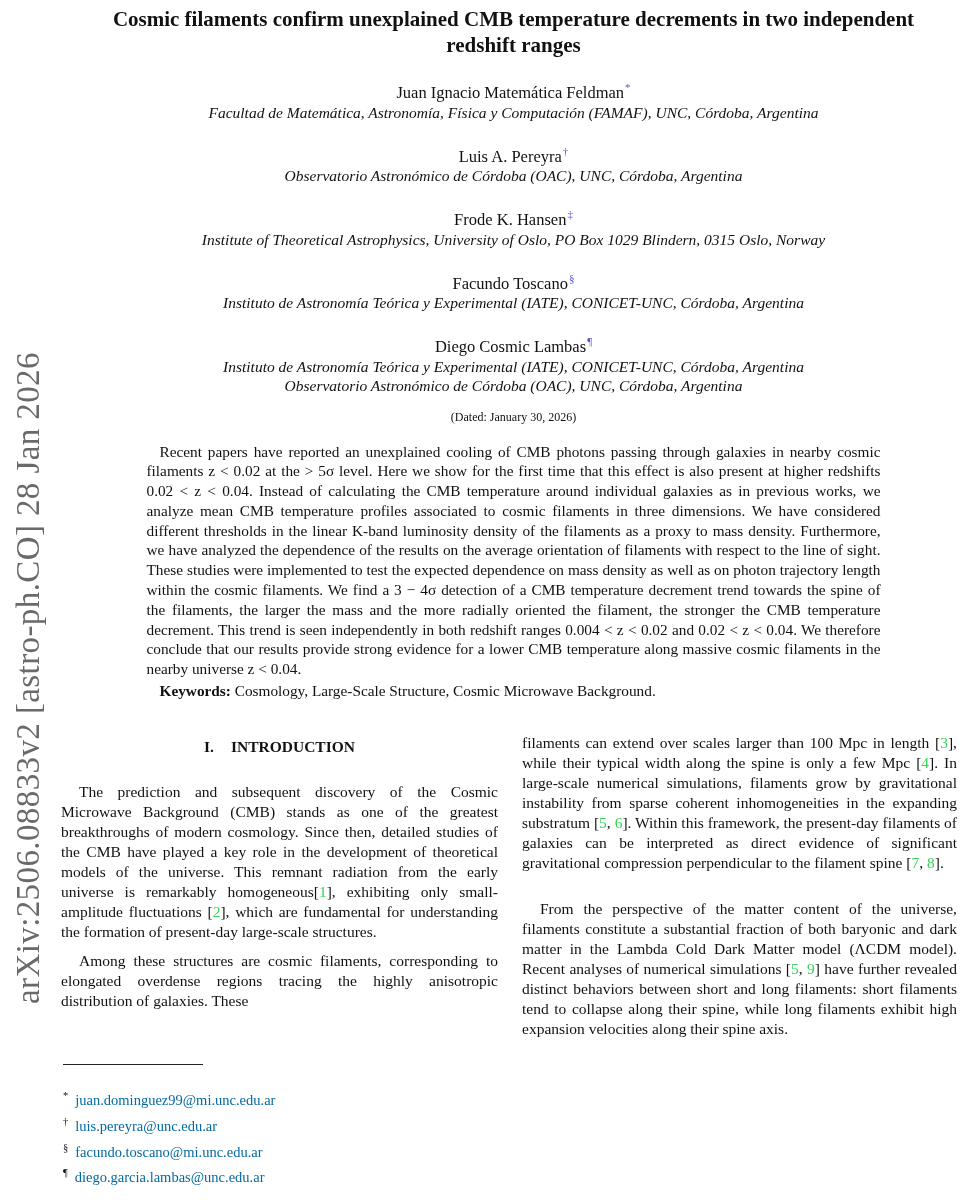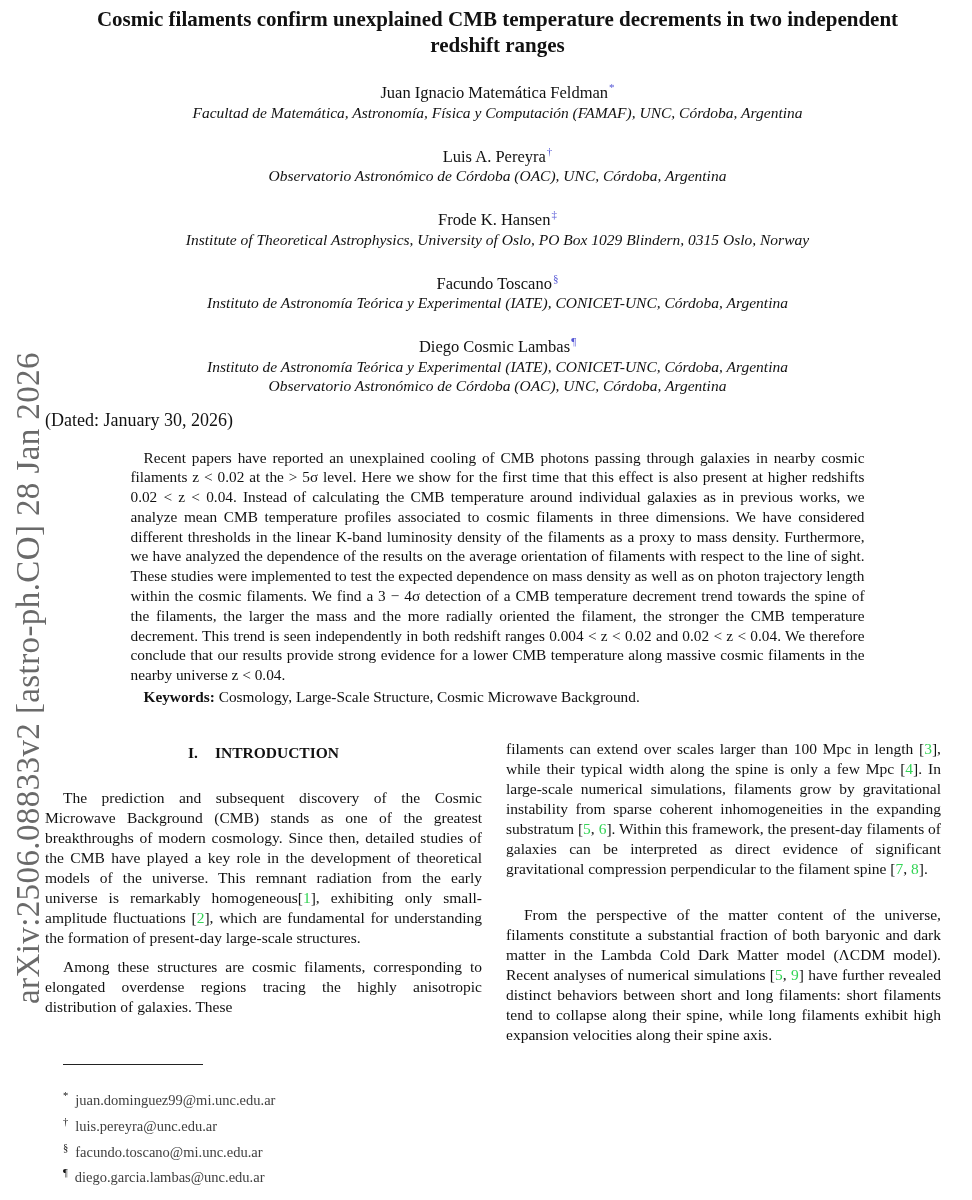--- a/index.html
+++ b/index.html
@@ -6,51 +6,51 @@
   .page {
     position:relative; width:972px; height:1200px; margin:0 auto;
     background:#ffffff; overflow:hidden; color:#111;
     font-family:"Liberation Serif","DejaVu Serif",serif;
   }
   .watermark {
     position:absolute; left:10px; top:1004px;
     transform:rotate(-90deg); transform-origin:0 0;
     white-space:nowrap; font-size:33px; color:#6a6a6a; letter-spacing:0.4px;
   }
-  .content { position:absolute; left:45px; top:6px; width:905px; }
+  .content { position:absolute; left:61px; top:6px; width:905px; }
   .title {
     text-align:center; font-weight:bold; font-size:21px; line-height:26px;
     margin:0 auto; max-width:830px;
   }
   .author-block { text-align:center; margin-top:19px; }
   .author-name { font-size:16.5px; line-height:21px; }
   .author-mark { color:#5355d5; font-size:11px; vertical-align:super; margin-left:1px; }
   .affiliation { font-style:italic; font-size:15.5px; line-height:19px; }
-  .dated { font-size:18px; margin-top:15px; }
+  .dated { text-align:center; font-size:12px; margin-top:15px; }
   .abstract {
     width:734px; margin:17px auto 0; text-align:justify;
     font-size:15.3px; line-height:19.8px; text-indent:13px;
   }
   .keywords { width:734px; margin:3px auto 14px; font-size:15.3px; padding-left:13px; box-sizing:border-box; }
   .keywords b { font-weight:bold; }
   .columns { display:flex; gap:24px; margin-top:33px; }
   .col-left { width:437px; }
   .col-right { width:435px; }
   .section-heading { text-align:center; font-weight:bold; font-size:15.5px; margin:5px 0 26px 0; }
   .section-number { margin-right:17px; }
   .body-par { margin:0; text-align:justify; font-size:15.5px; line-height:20px; text-indent:18px; }
   .no-indent { text-indent:0; }
   .col-left .body-par + .body-par { margin-top:9px; }
   .col-right .body-par + .body-par { margin-top:26px; }
   .cite { color:#33d455; }
   .footnote-block { position:absolute; left:63px; top:1064px; width:437px; font-size:14.5px; }
   .footnote-rule { width:140px; border:0; border-top:1.5px solid #222; margin:0 0 20px 0; }
   .footnote-row { line-height:21px; }
   .footnote-symbol { font-size:10.5px; vertical-align:super; margin-right:7px; color:#111; }
-  .email { color:#404040; }
+  .email { color:#0369a1; }
 </style>
 </head>
 <body>
 
 <div class="page">
 
   <div class="watermark">arXiv:2506.08833v2  [astro-ph.CO]  28 Jan 2026</div>
 
   <div class="content">
 

